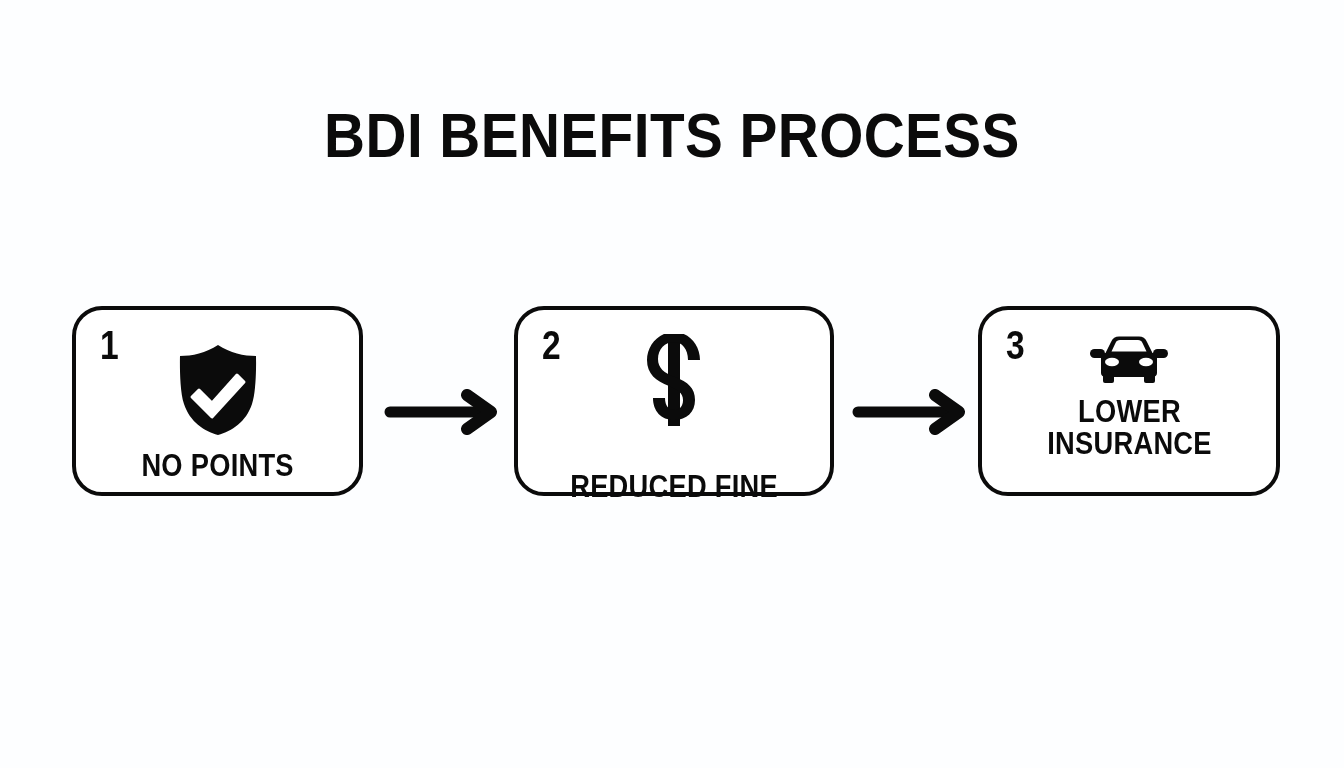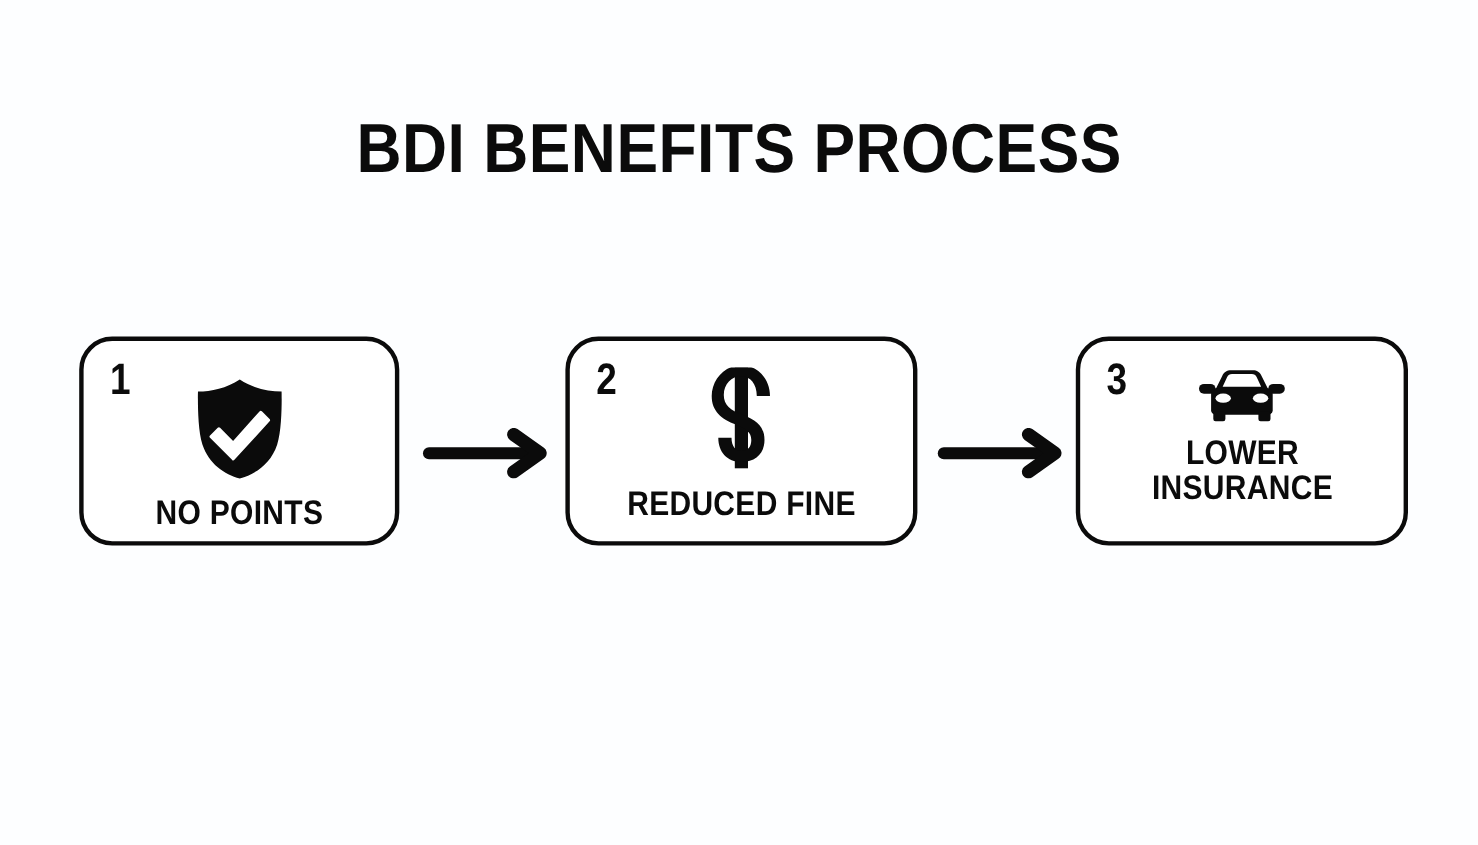--- a/index.html
+++ b/index.html
@@ -104,21 +104,21 @@
     color: #0b0b0b;
     text-align: center;
     transform: scaleX(0.88);
     white-space: nowrap;
   }
 
   
   .card-1 .card-body { justify-content: center; padding-top: 23px; }
   .card-1 .card-label { margin-top: 14px; }
 
-  .card-2 .card-body { justify-content: flex-start; padding-top: 24px; }
+  .card-2 .card-body { justify-content: flex-start; padding-top: 24px; gap: 29px; }
   .card-2 .card-label { margin-top: 16px; }
 
   .card-3 .card-body { justify-content: flex-start; padding-top: 26px; border-radius: 13px; }
   .card-3 .card-label { margin-top: 12px; }
 
   
   .arrow {
     position: absolute;
     top: 83px;
     width: 118px;

